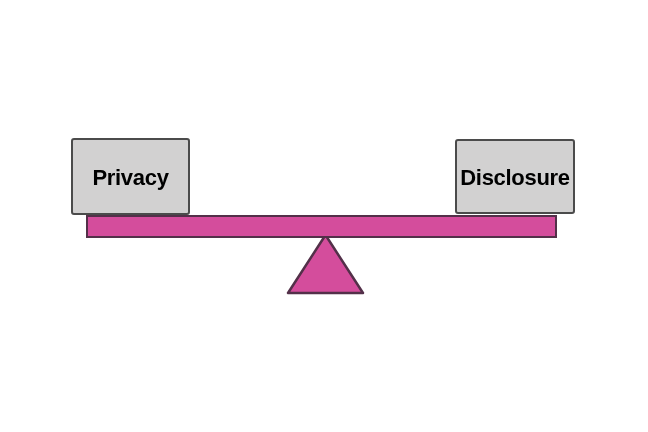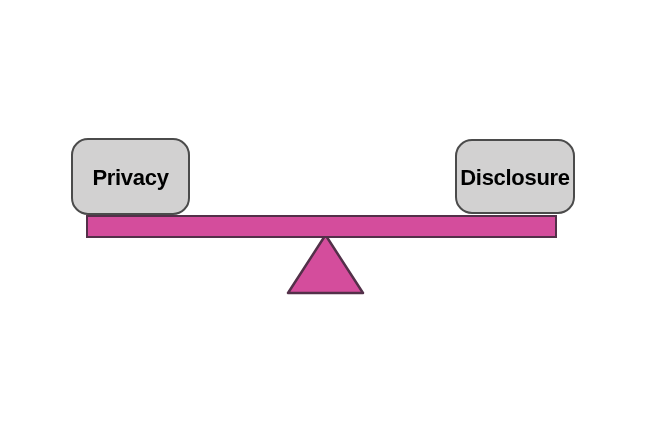--- a/index.html
+++ b/index.html
@@ -44,21 +44,21 @@
     fill: var(--pink-fill);
     stroke: var(--pink-border);
     stroke-width: 2.5;
     stroke-linejoin: round;
   }
   .pan-box {
     position: absolute;
     box-sizing: border-box;
     background: var(--box-fill);
     border: 2px solid var(--box-border);
-    border-radius: 17px;
+    border-radius: 3px;
     display: flex;
     align-items: center;
     justify-content: center;
     z-index: 3;
   }
   .pan-box.left {
     left: 71px;
     top: 138px;
     width: 119px;
     height: 77px;

